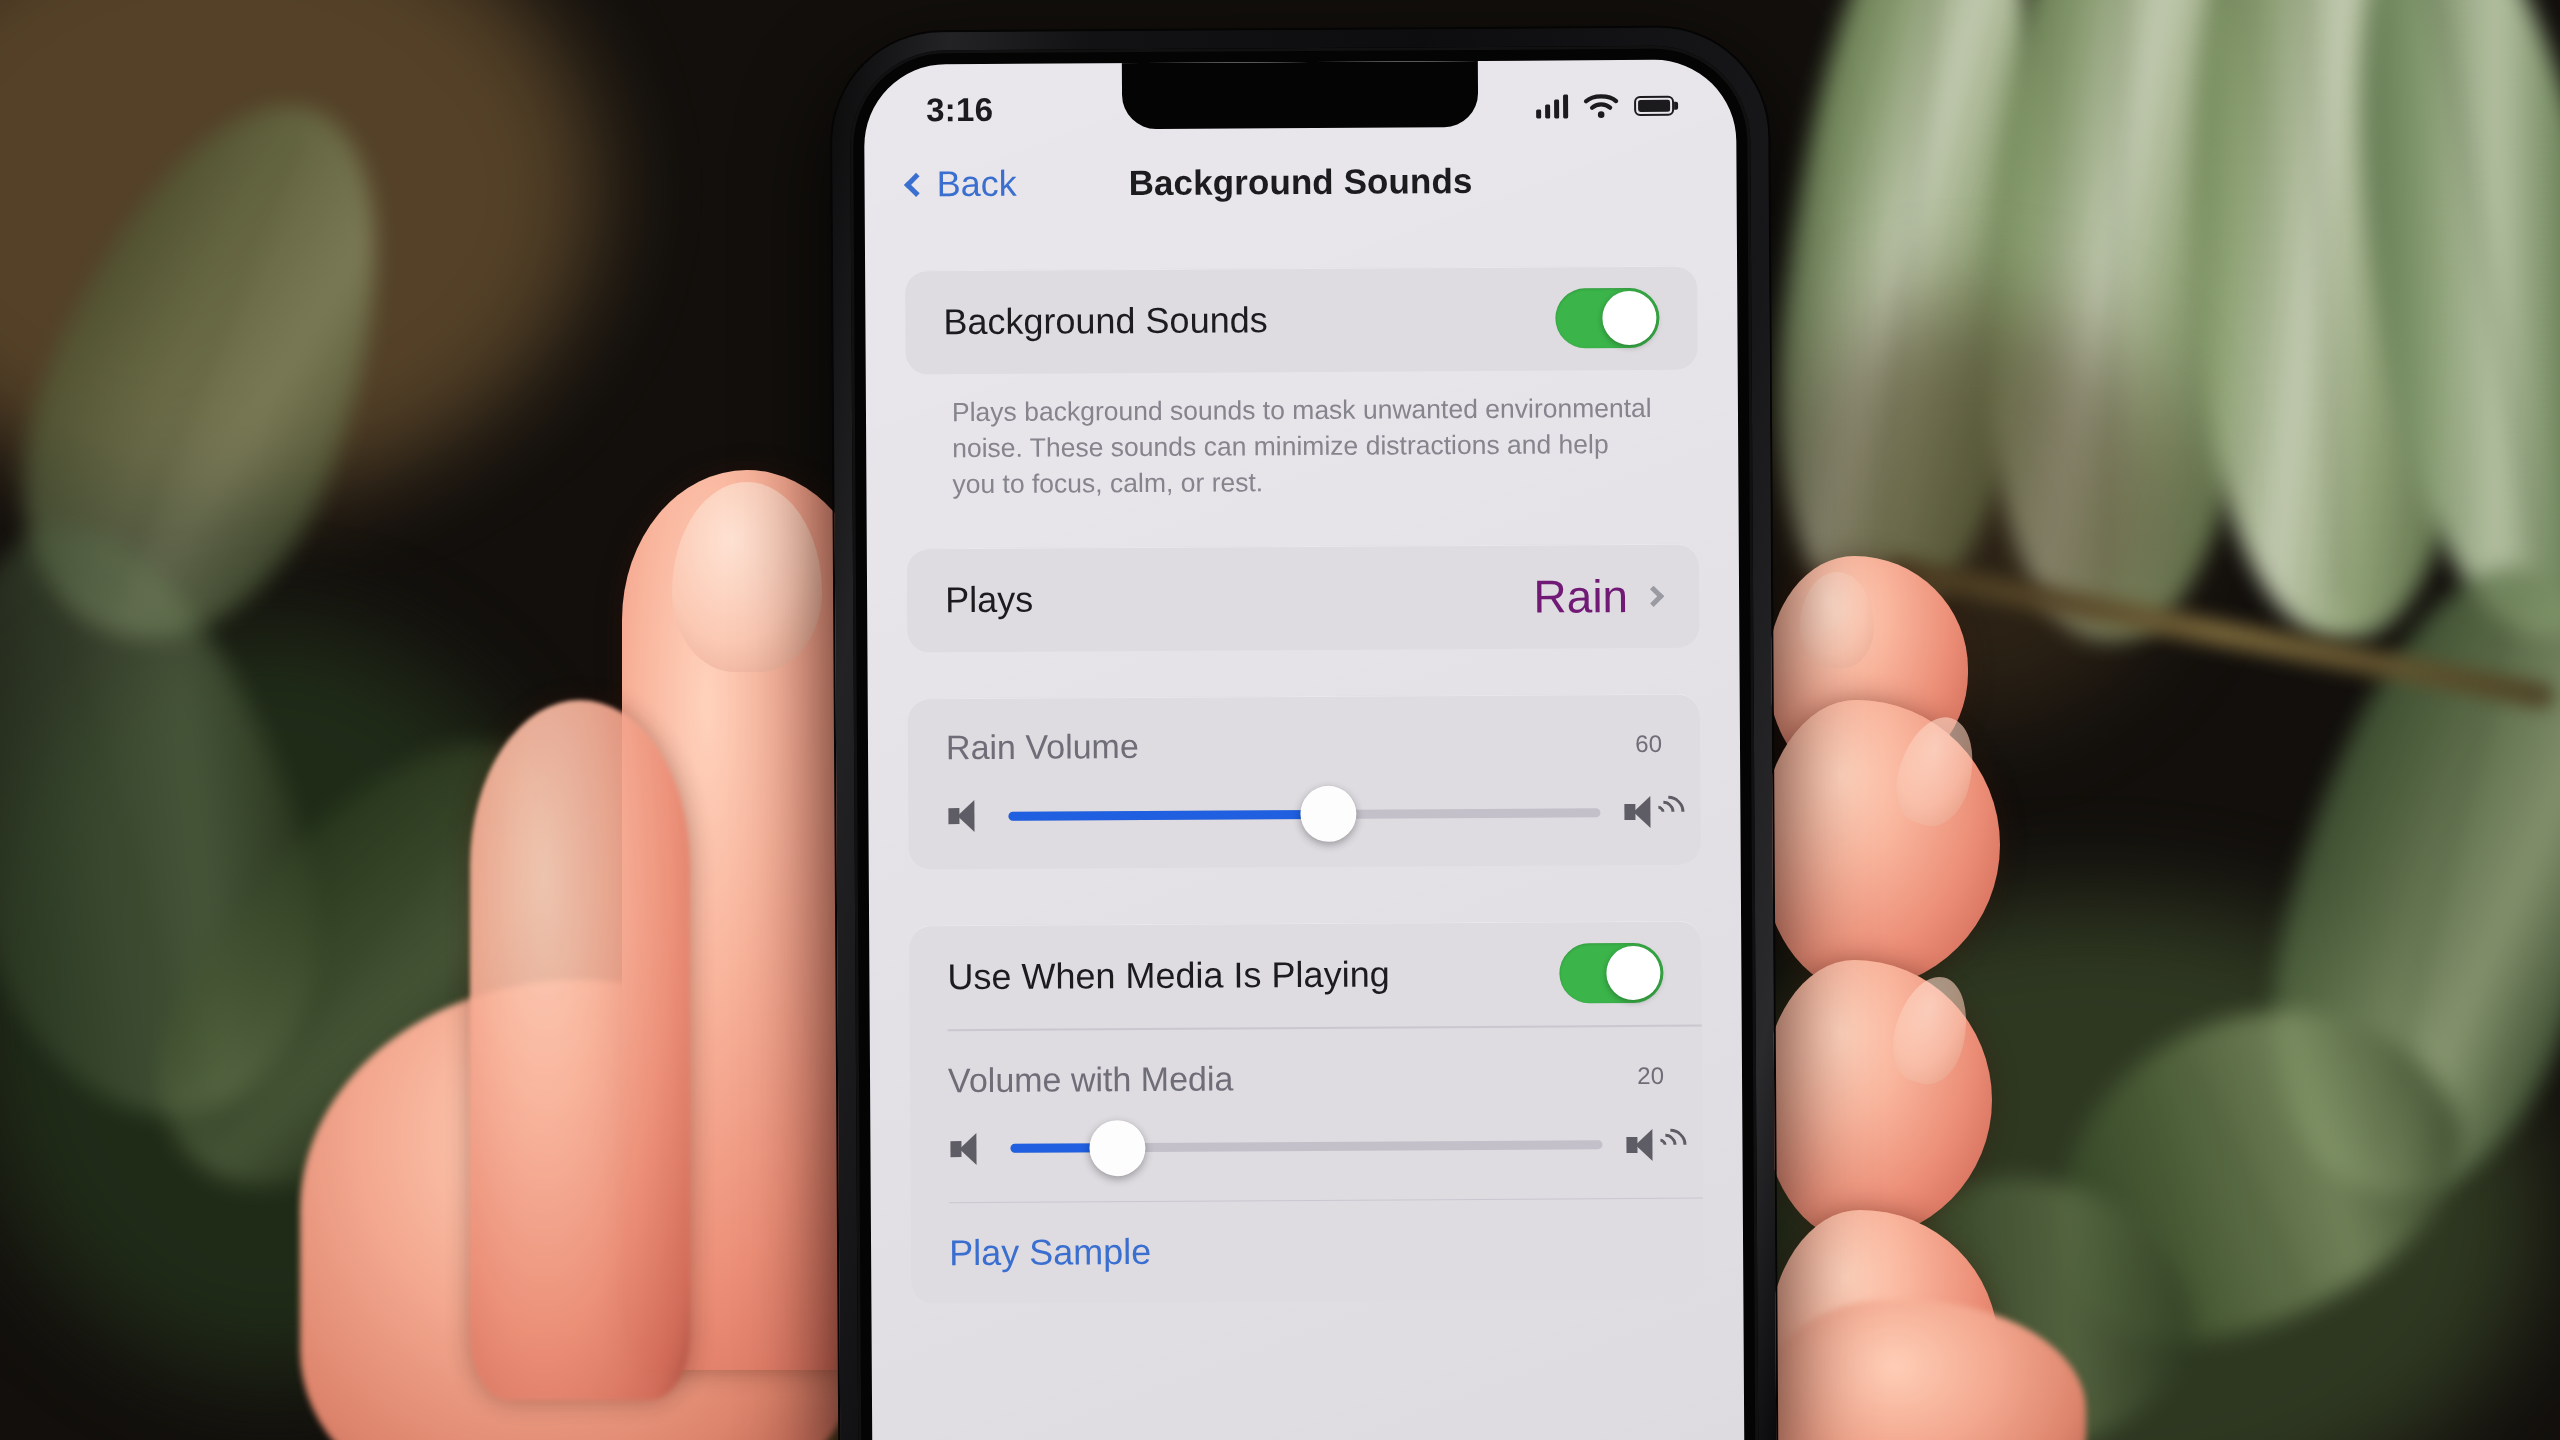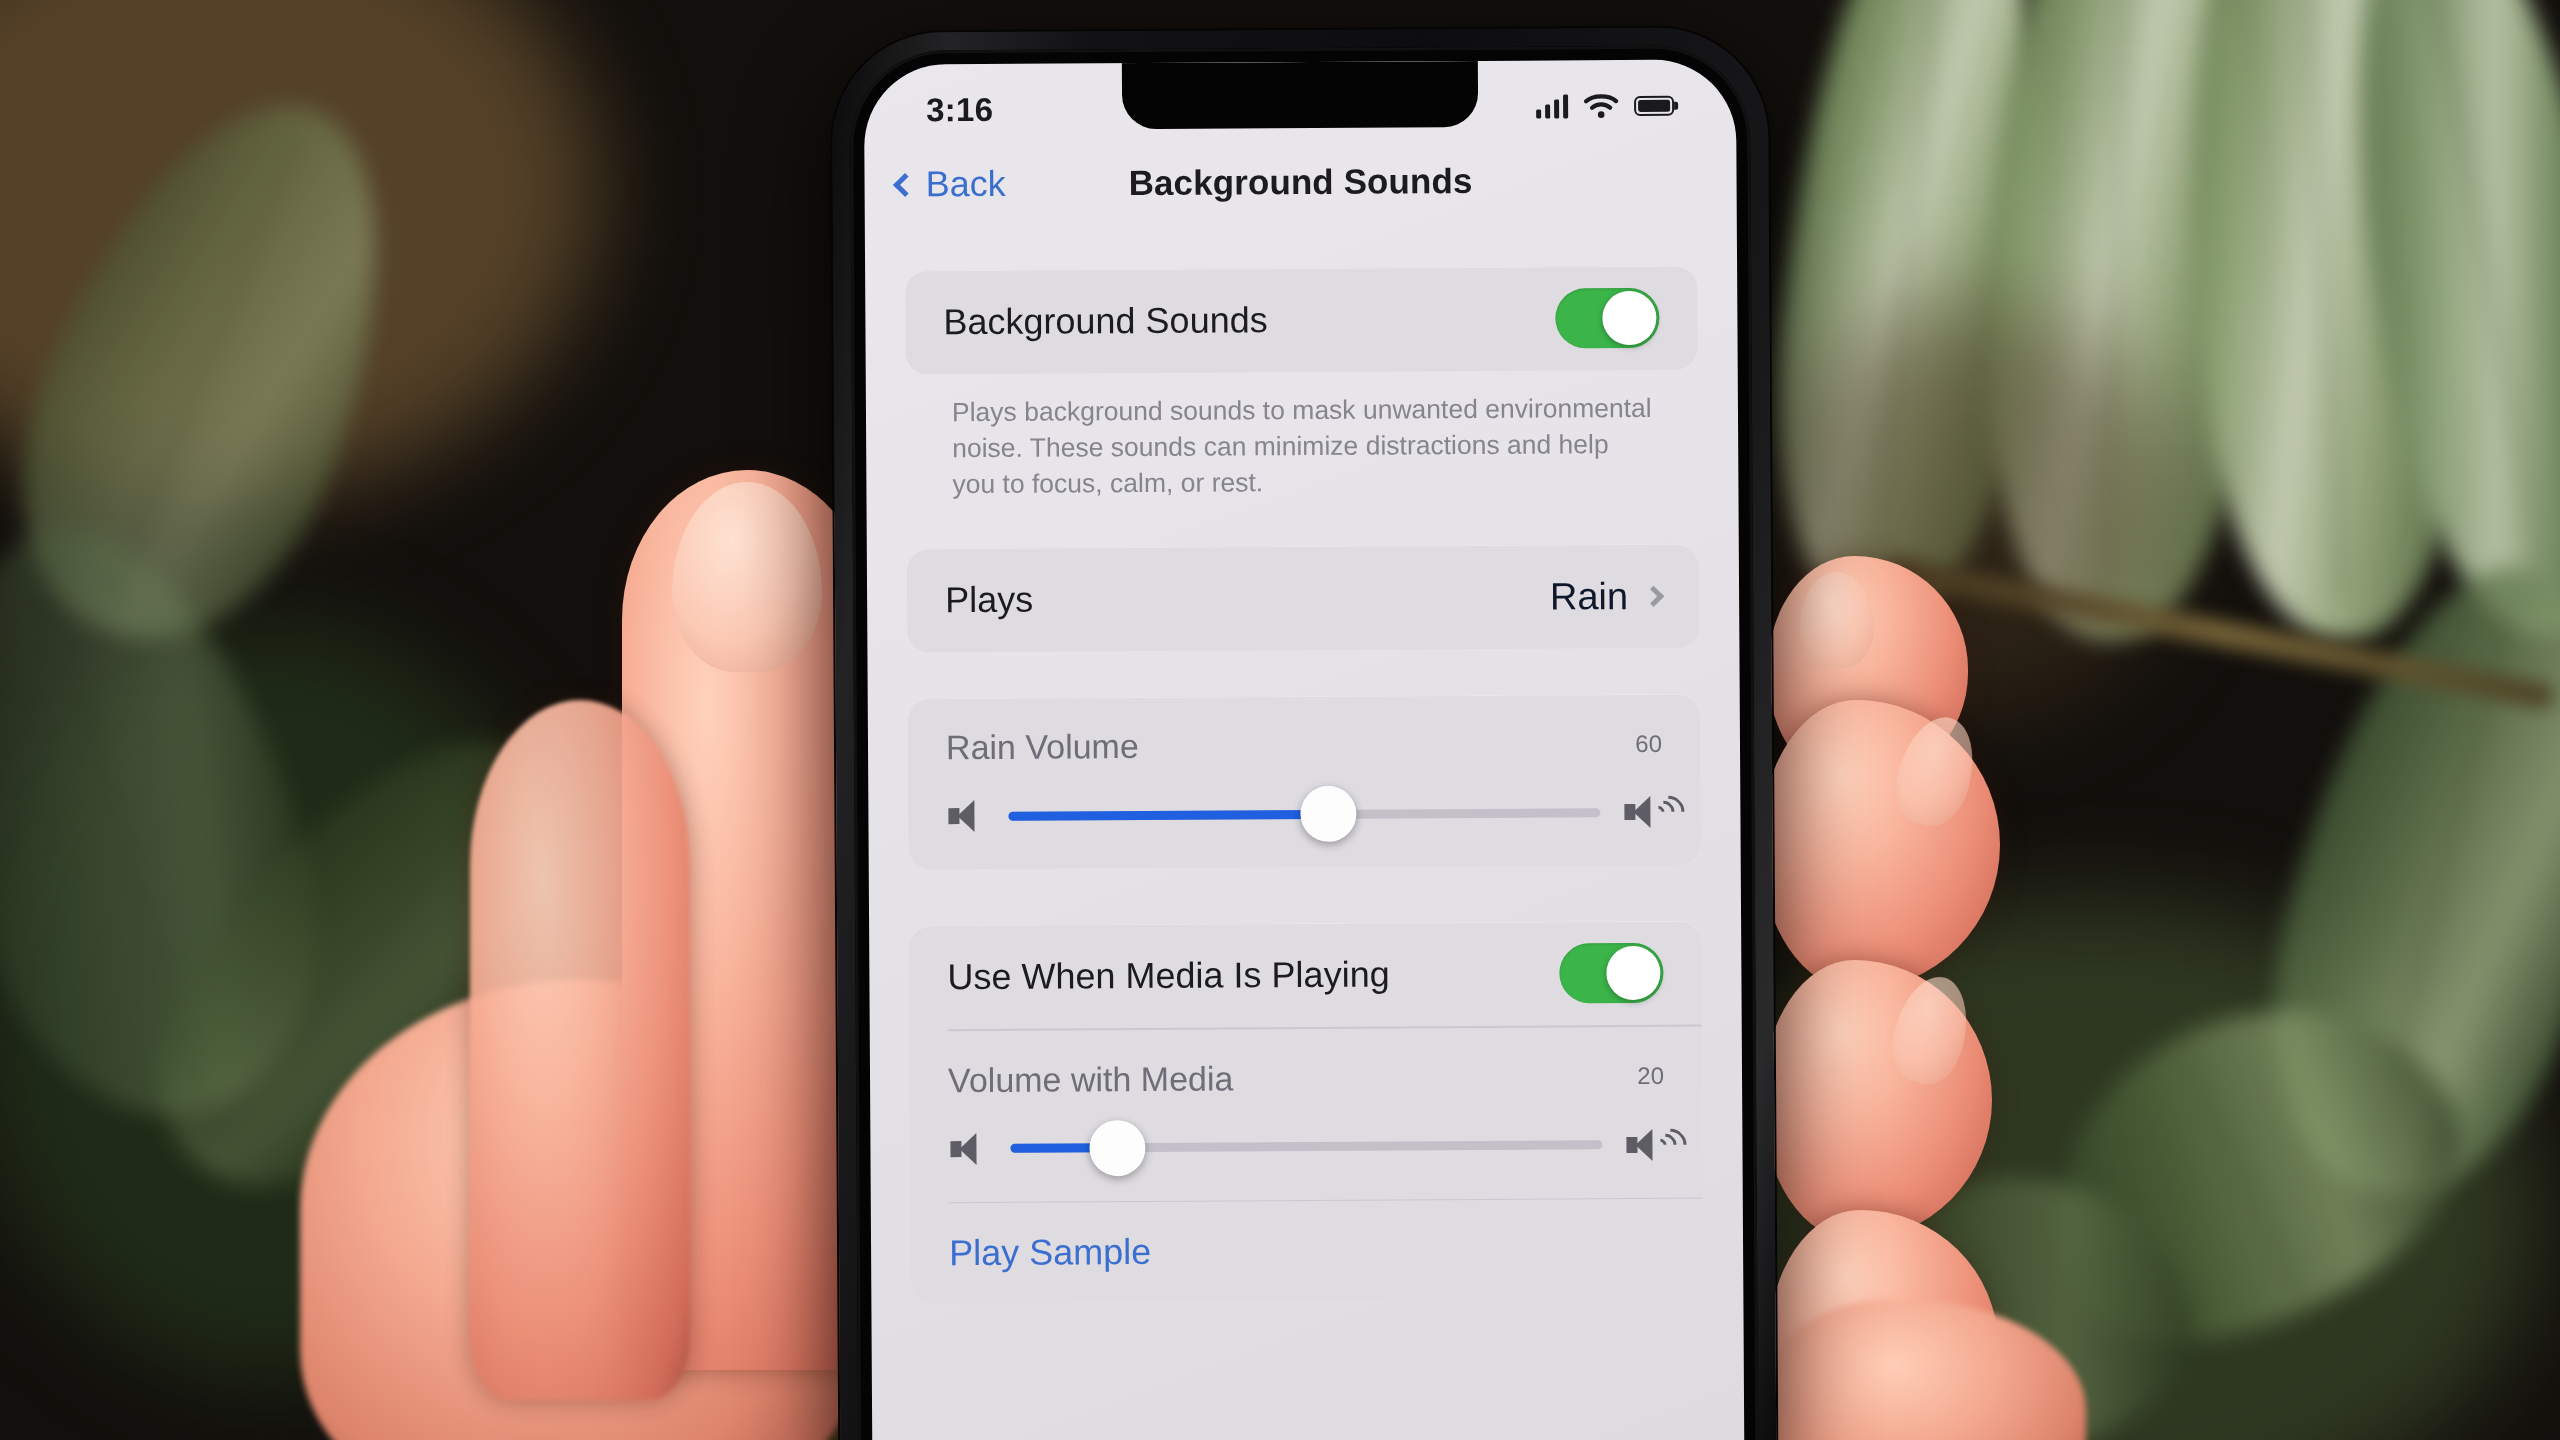--- a/index.html
+++ b/index.html
@@ -127,21 +127,21 @@
     content:"";position:absolute;right:-5.5px;top:50%;transform:translateY(-50%);
     width:3.2px;height:8px;background:#1b1b1e;border-radius:0 2px 2px 0;
   }
 
   
   .navbar{
     position:absolute; top:78px; left:0; right:0; height:84px;
     display:flex; align-items:center; z-index:4;
   }
   .nav-back{
-    position:absolute; left:28px; display:flex; align-items:center; gap:10px;
+    position:absolute; left:39px; display:flex; align-items:center; gap:10px;
     color:#3a6fd0; font-size:36px; cursor:pointer;
   }
   .chev-left{
     width:17px;height:17px;border-left:5.5px solid #3a6fd0;border-bottom:5.5px solid #3a6fd0;
     transform:rotate(45deg); margin-left:4px; margin-right:2px;
   }
   .nav-title{
     width:100%; text-align:center; font-size:35px; font-weight:700; color:#1c1c1f;
     letter-spacing:.1px;
   }
@@ -154,21 +154,21 @@
   .card{
     background:#dedbe1;
     border-radius:22px;
     box-shadow:0 1px 0 rgba(255,255,255,.35) inset;
   }
   .row{
     display:flex; align-items:center; justify-content:space-between;
     padding:0 38px; height:104px;
   }
   .row-label{ font-size:36px; color:#1c1c1f; }
-  .row-value{ font-size:38px; color:#0f172a; }
+  .row-value{ font-size:46px; color:#701a75; }
   .row-right{ display:flex; align-items:center; gap:18px;}
   .chev-right{
     width:15px;height:15px;border-top:5px solid #9a9aa2;border-right:5px solid #9a9aa2;
     transform:rotate(45deg);
   }
   .divider{ height:1.6px; background:#cac7d0; margin-left:38px; }
 
   
   .toggle{
     width:104px;height:60px;border-radius:34px;position:relative;

